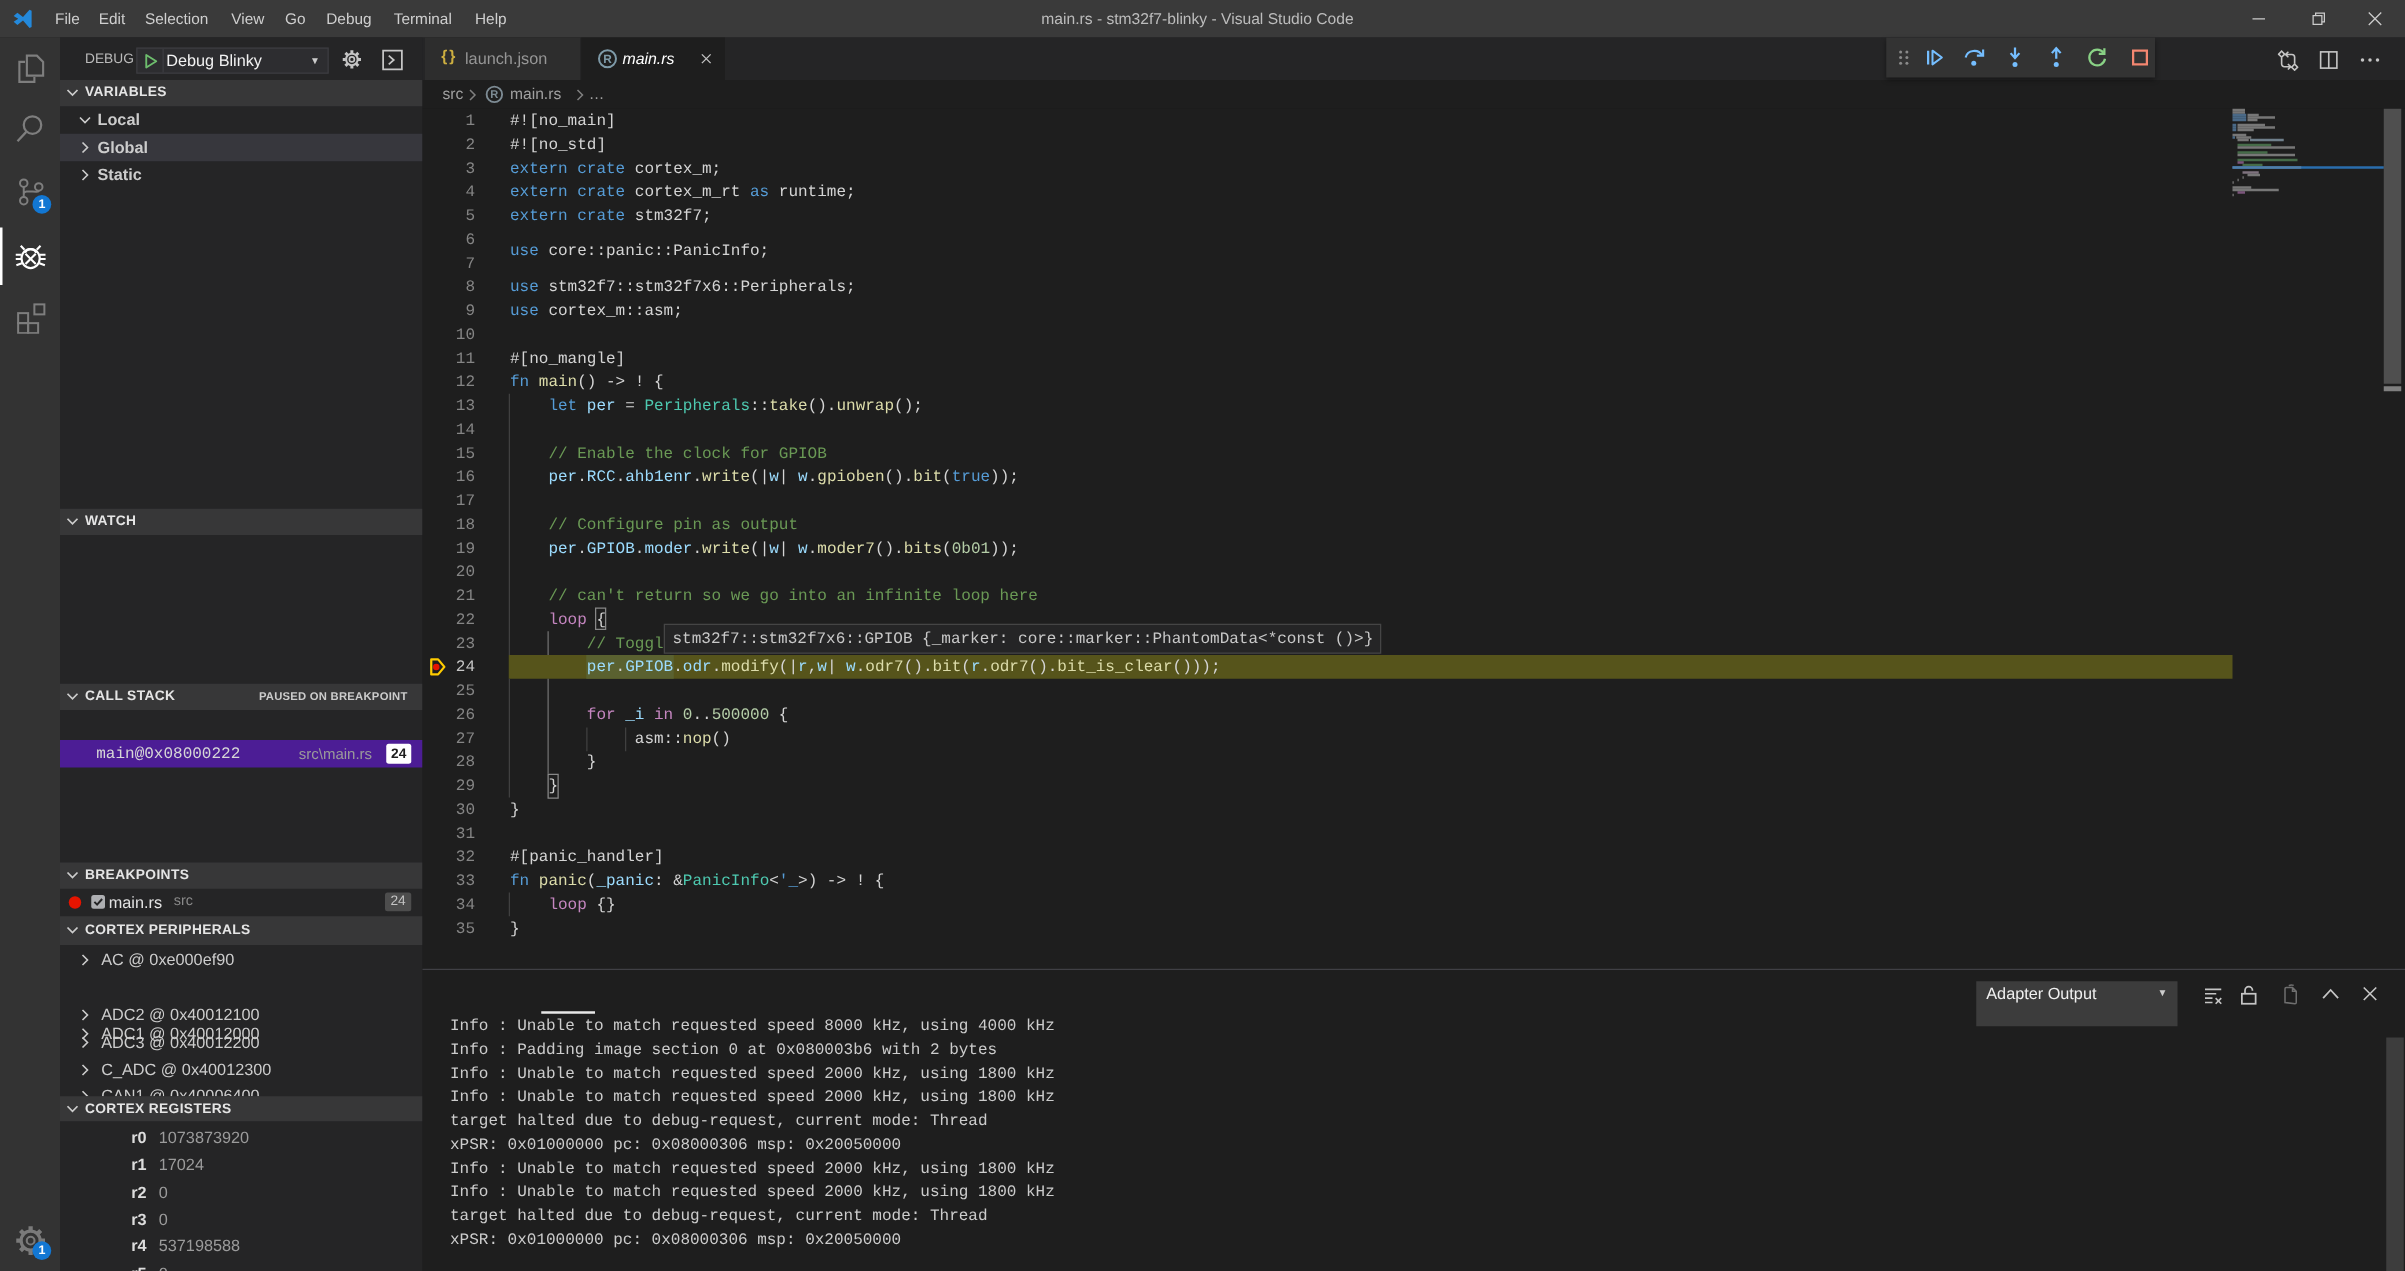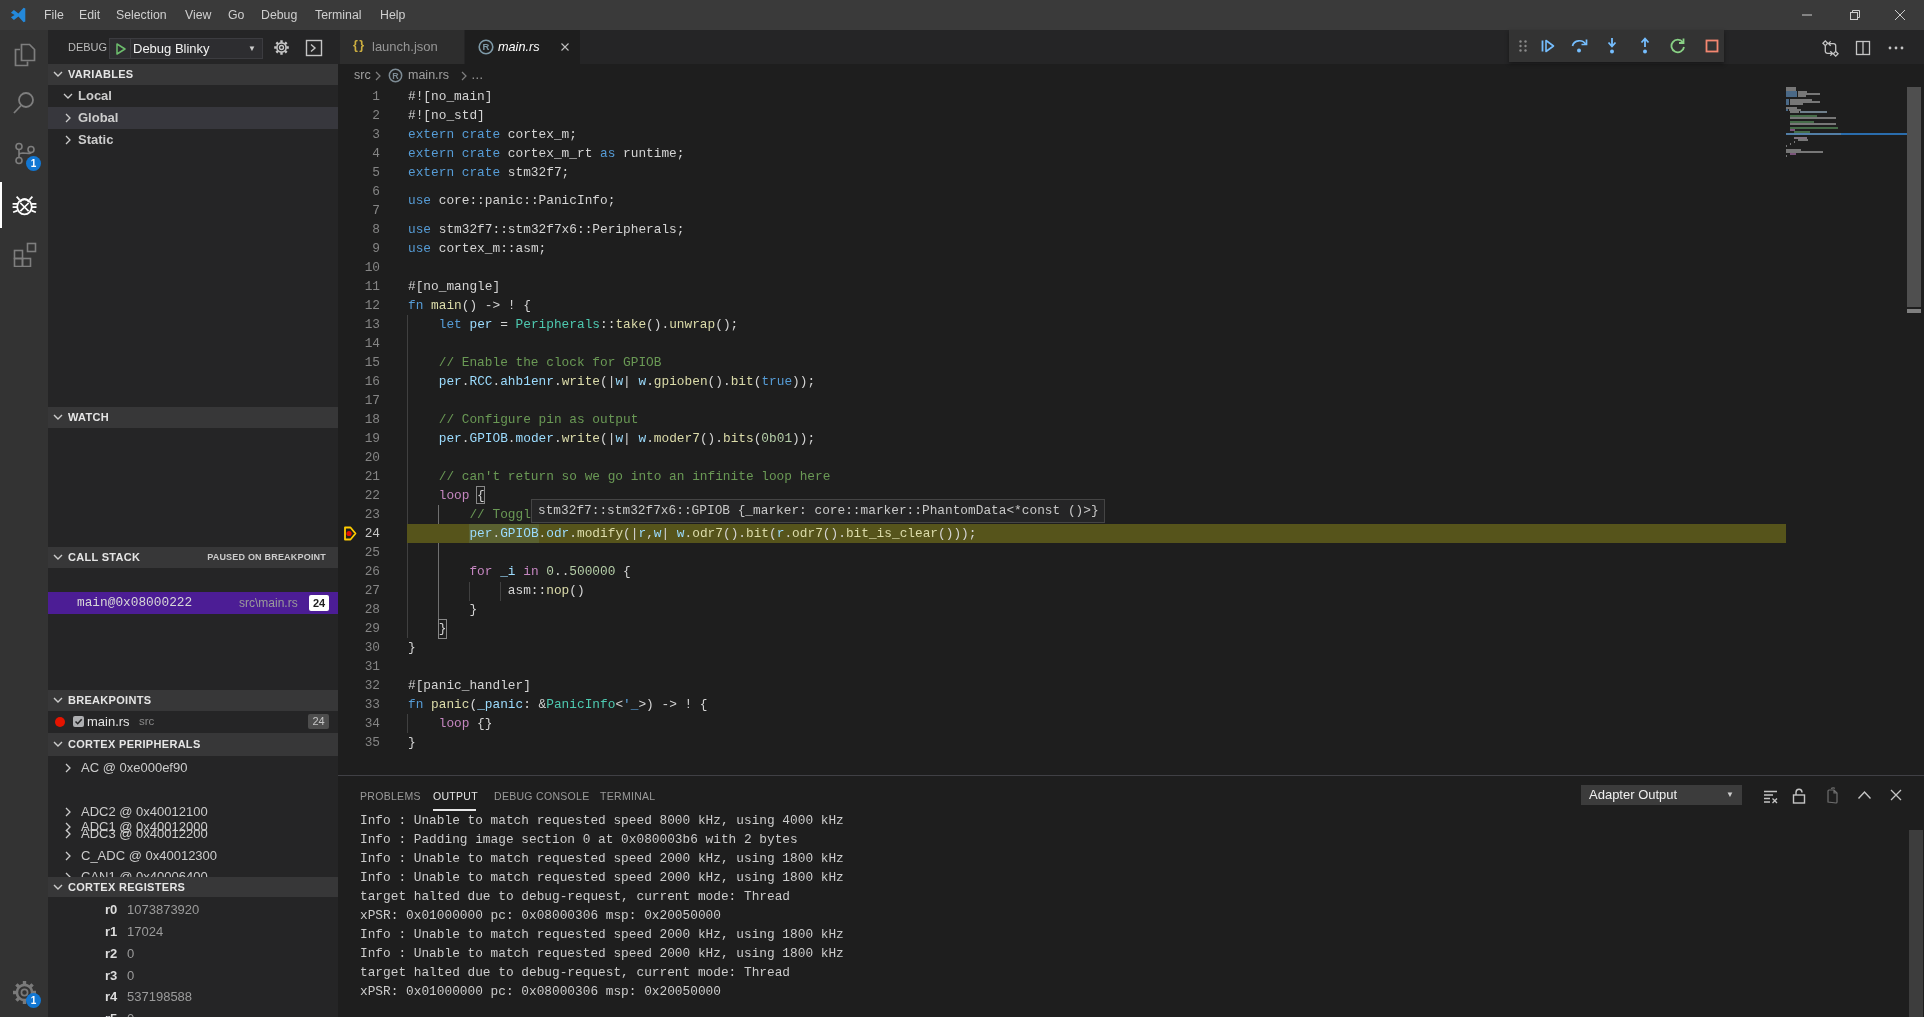--- a/index.html
+++ b/index.html
@@ -31,20 +31,21 @@
   <div class="abs" style="top:0;height:30px;line-height:30px;color:#cfcfcf;font-size:12.3px;width:100%;">
     <span class="abs" style="left:44px;">File</span>
       <span class="abs" style="left:79px;">Edit</span>
       <span class="abs" style="left:116px;">Selection</span>
       <span class="abs" style="left:185px;">View</span>
       <span class="abs" style="left:228px;">Go</span>
       <span class="abs" style="left:261px;">Debug</span>
       <span class="abs" style="left:315px;">Terminal</span>
       <span class="abs" style="left:380px;">Help</span>
   </div>
+  <div class="abs" style="left:708px;top:0;width:500px;height:30px;line-height:30px;text-align:center;color:#bcbcbc;font-size:12.5px;">main.rs - stm32f7-blinky - Visual Studio Code</div>
 
   <svg class="abs" style="left:1784px;top:0;" width="140" height="30" viewBox="0 0 140 30">
     <line x1="18" y1="15" x2="28" y2="15" stroke="#cccccc" stroke-width="1"></line>
     <rect x="66.5" y="12.5" width="7" height="7" fill="none" stroke="#cccccc" stroke-width="1"></rect>
     <path d="M68.5,12.5 v-2 h7 v7 h-2" fill="none" stroke="#cccccc" stroke-width="1"></path>
     <path d="M111,10 l10,10 M121,10 l-10,10" stroke="#cccccc" stroke-width="1"></path>
   </svg>
 </div>
 
 <div class="abs" style="left:0;top:30px;width:48px;height:987px;background:#333333;">
@@ -484,29 +485,23 @@
 </svg>
 <svg class="abs" style="left:1887px;top:45px;" width="18" height="6" viewBox="0 0 18 6">
   <g fill="#c5c5c5">
       <circle cx="3" cy="3" r="1.4"></circle>
       <circle cx="9" cy="3" r="1.4"></circle>
       <circle cx="15" cy="3" r="1.4"></circle>
     </g>
 </svg>
 
 <div class="abs" style="left:338px;top:775px;width:1586px;height:242px;background:#1e1e1e;border-top:1px solid #404045;">
-  <div class="abs" style="left:0;top:6px;height:28px;color:#9a9a9a;font-size:10.5px;letter-spacing:0.3px;width:400px;">
-    <span class="abs" style="left:22px;line-height:28px;">PROBLEMS</span>
-    <span class="abs" style="left:95px;line-height:28px;color:#e7e7e7;">OUTPUT</span>
-    <span class="abs" style="left:156px;line-height:28px;">DEBUG CONSOLE</span>
-    <span class="abs" style="left:262px;line-height:28px;">TERMINAL</span>
-  </div>
   <div class="abs" style="left:95px;top:33px;width:43px;height:1.5px;background:#e7e7e7;"></div>
 
-  <div class="abs" style="left:1243px;top:9px;width:161px;height:20px;background:#3c3c3c;color:#f0f0f0;font-size:13px;line-height:20px;">
+  <div class="abs" style="left:1243px;top:9px;width:161px;height:36px;background:#3c3c3c;color:#f0f0f0;font-size:13px;line-height:20px;">
     <span style="margin-left:8px;">Adapter Output</span>
     <span class="abs" style="right:8px;top:0;font-size:8px;color:#cccccc;">▼</span>
   </div>
 
   <svg class="abs" style="left:1424px;top:12px;" width="17" height="17" viewBox="0 0 17 17">
     <g stroke="#c5c5c5" stroke-width="1.3" fill="none">
       <path d="M2,3.5 h13 M2,7 h9 M2,10.5 h6 M2,14 h6"></path>
       <path d="M10.5,10.5 l4.5,4.5 M15,10.5 l-4.5,4.5"></path>
     </g>
   </svg>

